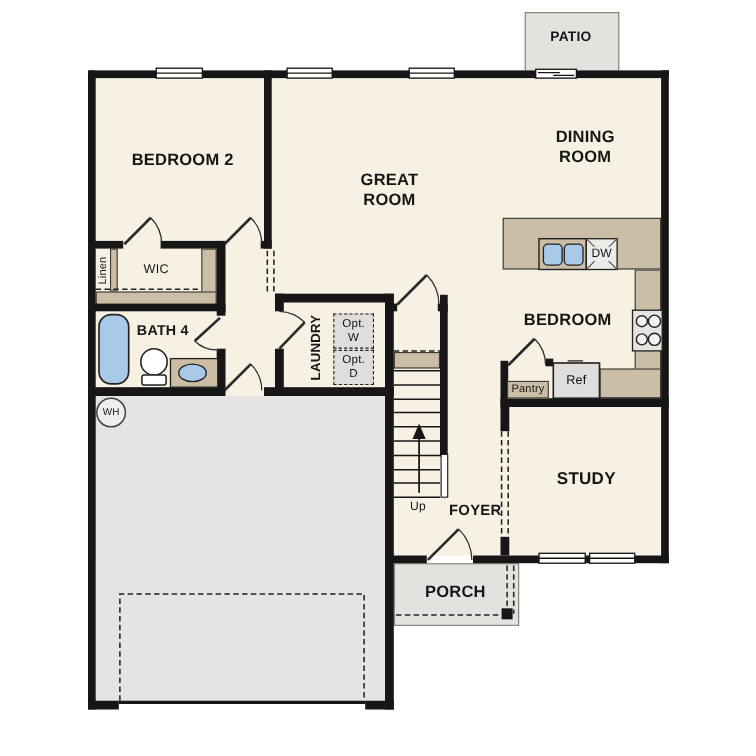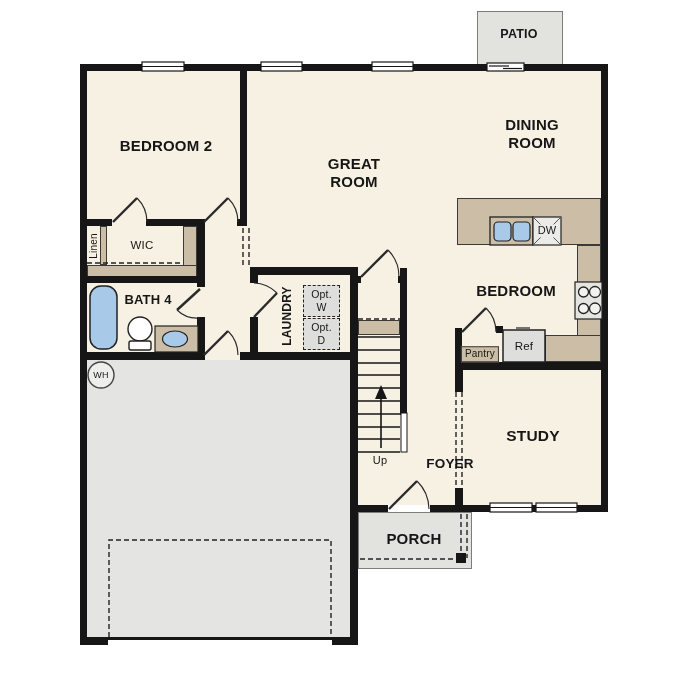--- a/index.html
+++ b/index.html
@@ -211,21 +211,21 @@
 ROOM</div>
   <div class="lbl" style="left:354px;top:173px;font-size:15px;">GREAT
 ROOM</div>
   <div class="lbl" style="left:166px;top:146px;font-size:15px;">BEDROOM 2</div>
   <div class="lbl" style="left:516px;top:291px;font-size:15px;">BEDROOM</div>
   <div class="lbl" style="left:148px;top:300px;font-size:13px;">BATH 4</div>
   <div class="lbl reg" style="left:142px;top:246px;font-size:11.5px;">WIC</div>
   <div class="lbl reg vlbl" style="left:94px;top:246px;font-size:10px;">Linen</div>
   <div class="lbl vlbl" style="left:287px;top:316px;font-size:12px;">LAUNDRY</div>
   <div class="lbl" style="left:533px;top:436px;font-size:15.5px;">STUDY</div>
-  <div class="lbl" style="left:450px;top:464px;font-size:13.5px;">FOYER</div>
+  <div class="lbl" style="left:432px;top:464px;font-size:13.5px;">FOYER</div>
   <div class="lbl" style="left:414px;top:539px;font-size:15px;">PORCH</div>
   <div class="lbl reg" style="left:321.5px;top:301px;font-size:10.5px;line-height:1.25;">Opt.
 W</div>
   <div class="lbl reg" style="left:321.5px;top:334px;font-size:10.5px;line-height:1.25;">Opt.
 D</div>
   <div class="lbl reg" style="left:547px;top:231px;font-size:11px;background:#ebebe8;padding:0 1px;text-align:right;">DW</div>
   <div class="lbl reg" style="left:524px;top:347px;font-size:11.5px;">Ref</div>
   <div class="lbl reg chip" style="left:480px;top:354px;font-size:10px;">Pantry</div>
   <div class="lbl reg" style="left:101px;top:375px;font-size:9px;">WH</div>
   <div class="lbl reg" style="left:380px;top:461px;font-size:11px;">Up</div>

